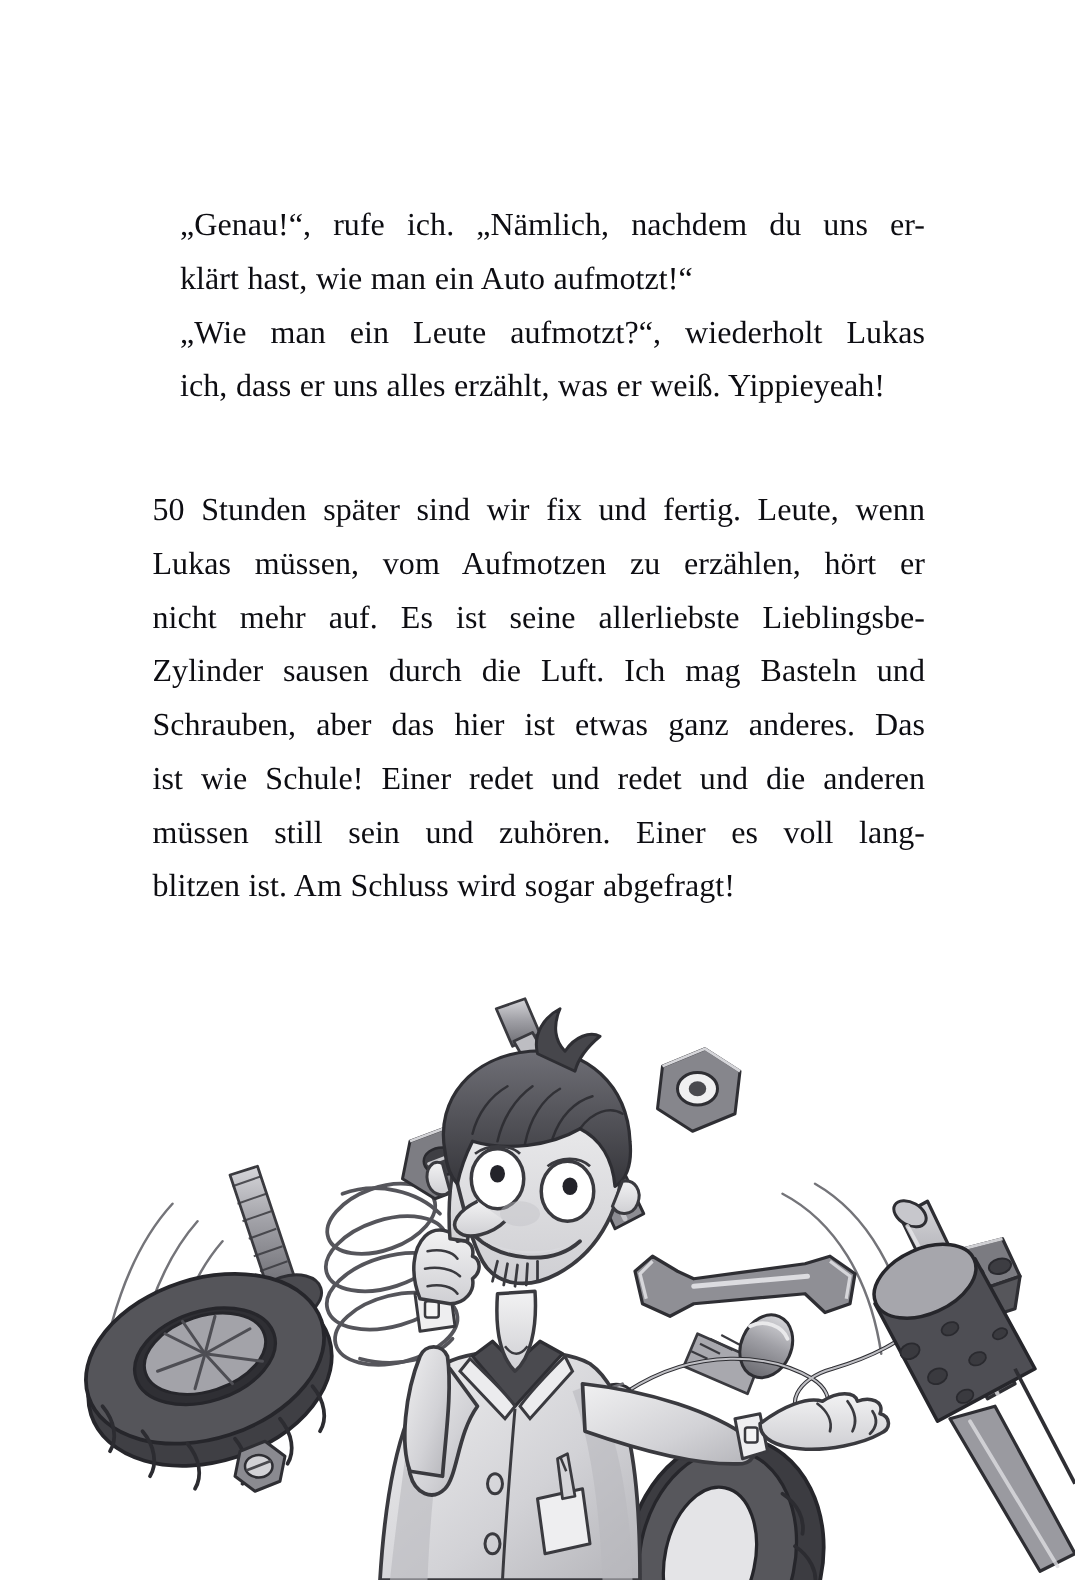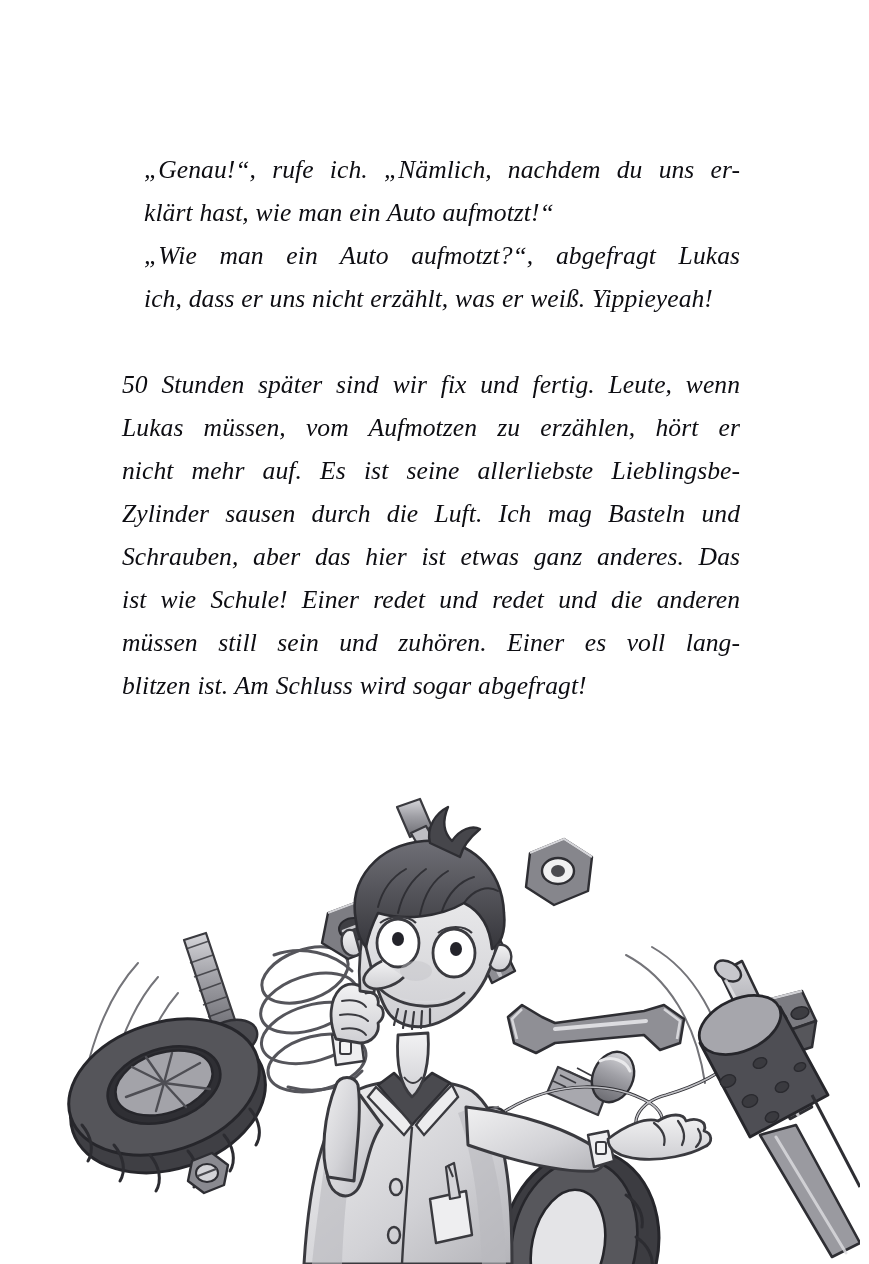--- a/index.html
+++ b/index.html
@@ -19,37 +19,36 @@
   .page {
     position: absolute;
     inset: 0;
     background: #ffffff;
   }
 
   
   .textblock {
     position: absolute;
     left: 122px;
-    top: 148px;
+    top: 158px;
     width: 618px;
-    font-style: italic;
   }
 
   .para {
     margin: 0;
     font-size: 25.6px;
     line-height: 43px;
     text-align: justify;
     text-justify: inter-word;
     letter-spacing: 0.05px;
     word-spacing: 0.4px;
     hyphens: manual;
   }
   .para.indent { text-indent: 22px; }
-  .para.gap-before { margin-top: 43px; }
+  .para.gap-before { margin-top: 56px; }
 
   
   .line {
     display: block;
     white-space: nowrap;
   }
   .line.j {
     text-align: justify;
     text-align-last: justify;
   }
@@ -71,22 +70,22 @@
 <div class="page">
 
   <div class="textblock">
 
     <p class="para indent">
       <span class="line j">„Genau!“, rufe ich. „Nämlich, nachdem du uns er-</span>
       <span class="line l">klärt hast, wie man ein Auto aufmotzt!“</span>
     </p>
 
     <p class="para indent">
-      <span class="line j">„Wie man ein Auto aufmotzt?“, abgefragt Lukas</span>
-      <span class="line l">ich, dass er uns nicht erzählt, was er weiß. Yippieyeah!</span>
+      <span class="line j">„Wie man ein Leute aufmotzt?“, wiederholt Lukas</span>
+      <span class="line l">ich, dass er uns alles erzählt, was er weiß. Yippieyeah!</span>
     </p>
 
     <p class="para gap-before">
       <span class="line j">50 Stunden später sind wir fix und fertig. Leute, wenn</span>
       <span class="line j">Lukas müssen, vom Aufmotzen zu erzählen, hört er</span>
       <span class="line j">nicht mehr auf. Es ist seine allerliebste Lieblingsbe-</span>
       <span class="line j">Zylinder sausen durch die Luft. Ich mag Basteln und</span>
       <span class="line j">Schrauben, aber das hier ist etwas ganz anderes. Das</span>
       <span class="line j">ist wie Schule! Einer redet und redet und die anderen</span>
       <span class="line j">müssen still sein und zuhören. Einer es voll lang-</span>

